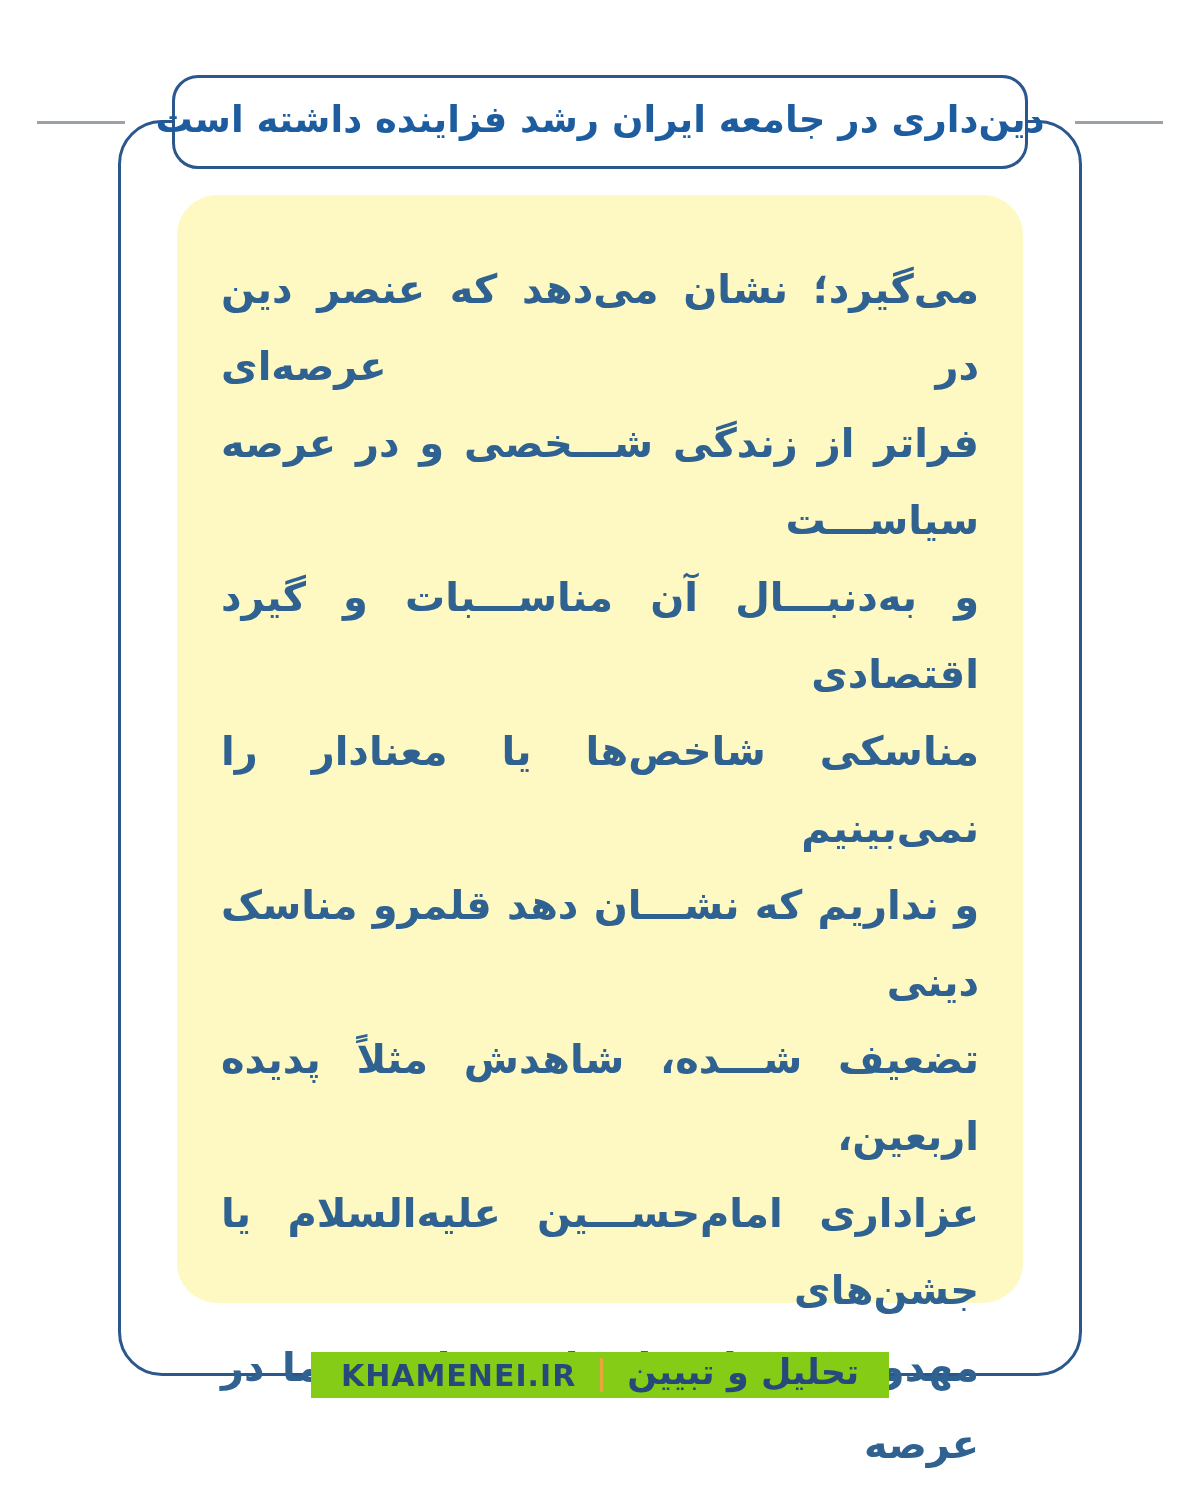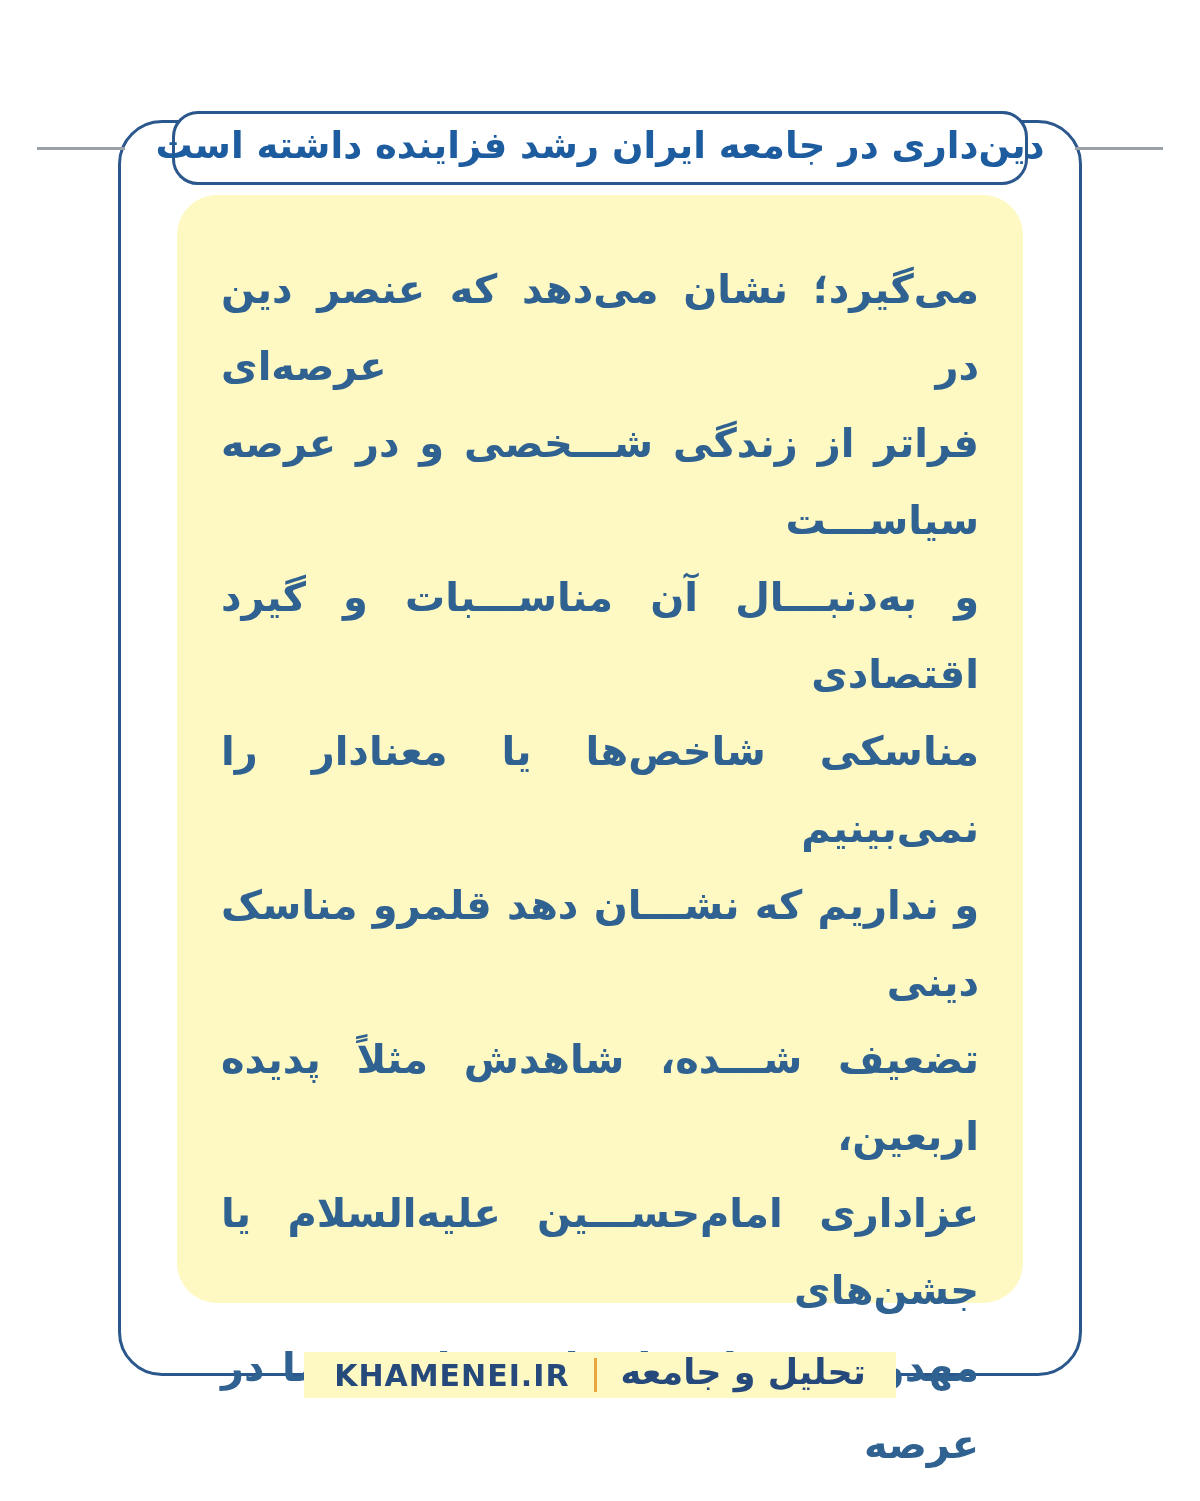--- a/index.html
+++ b/index.html
@@ -5,39 +5,39 @@
   * { margin:0; padding:0; box-sizing:border-box; }
   html,body { width:1200px; height:1501px; background:#ffffff;
               font-family:"DejaVu Sans", sans-serif; overflow:hidden; }
   .stage { position:relative; width:1200px; height:1501px; background:#ffffff; }
 
   
   .frame { position:absolute; left:118px; top:120px; width:964px; height:1256px;
            border:3.5px solid #2a578c; border-radius:44px; background:transparent; z-index:1; }
 
   
-  .header-box { position:absolute; left:172px; top:75px; width:856px; height:74px;
+  .header-box { position:absolute; left:172px; top:75px; width:856px; height:94px;
                 background:#ffffff; border:3.5px solid #2a578c; border-radius:26px;
-                display:flex; align-items:center; justify-content:center; z-index:2;margin-top:36px; }
+                display:flex; align-items:center; justify-content:center; z-index:2; }
   .header-dash { width:88px; height:3px; background:#9aa1a9; flex:0 0 auto; }
   .header-title { margin:0 30px; color:#1d5c9e; font-size:37px; font-weight:bold;
                   direction:rtl; white-space:nowrap; letter-spacing:0; padding-bottom:6px; }
 
   
   .panel { position:absolute; left:177px; top:195px; width:846px; height:1108px;
            background:#fef9c3; border-radius:40px; z-index:1; }
   .body-text { position:absolute; left:44px; right:44px; top:56px; direction:rtl; }
   .body-line { font-size:40px; font-weight:bold; color:#2f6191; line-height:77px;
                direction:rtl; text-align:justify; text-align-last:justify;
                -moz-text-align-last:justify; white-space:nowrap0; }
 
   
   .footer-row { position:absolute; left:0; right:0; top:1344px; height:62px;
                 display:flex; align-items:center; justify-content:center; z-index:3; }
-  .footer-content { background:#fef9c3; padding:0 30px; display:flex;
+  .footer-content { background:#84cc16; padding:0 30px; display:flex;
                     align-items:center; gap:24px; }
   .footer-site { color:#26497b; font-size:30px; font-weight:bold; letter-spacing:1px;
                  direction:ltr; }
   .footer-sep { width:3px; height:34px; background:#e9a63c; }
   .footer-series { color:#26497b; font-size:35px; font-weight:bold; direction:rtl;
                    padding-bottom:6px; }
 
   
   .page-num { position:absolute; left:0; right:0; top:1406px; text-align:center;
               color:#b9bdc2; font-size:30px; font-weight:bold; direction:ltr;
@@ -67,18 +67,18 @@
       <div class="body-line">عزاداری امام‌حســـین علیه‌السلام یا جشن‌های</div>
       <div class="body-line">مهدویت و مانند اینهاست. امروز ما در عرصه</div>
 
     </div>
   </div>
 
   <div class="footer-row">
     <div class="footer-content">
       <span class="footer-site">KHAMENEI.IR</span>
       <span class="footer-sep"></span>
-      <span class="footer-series">تحلیل و جامعه</span>
+      <span class="footer-series">تحلیل و تبیین</span>
     </div>
   </div>
 
 
 </div>
 
 </body></html>

